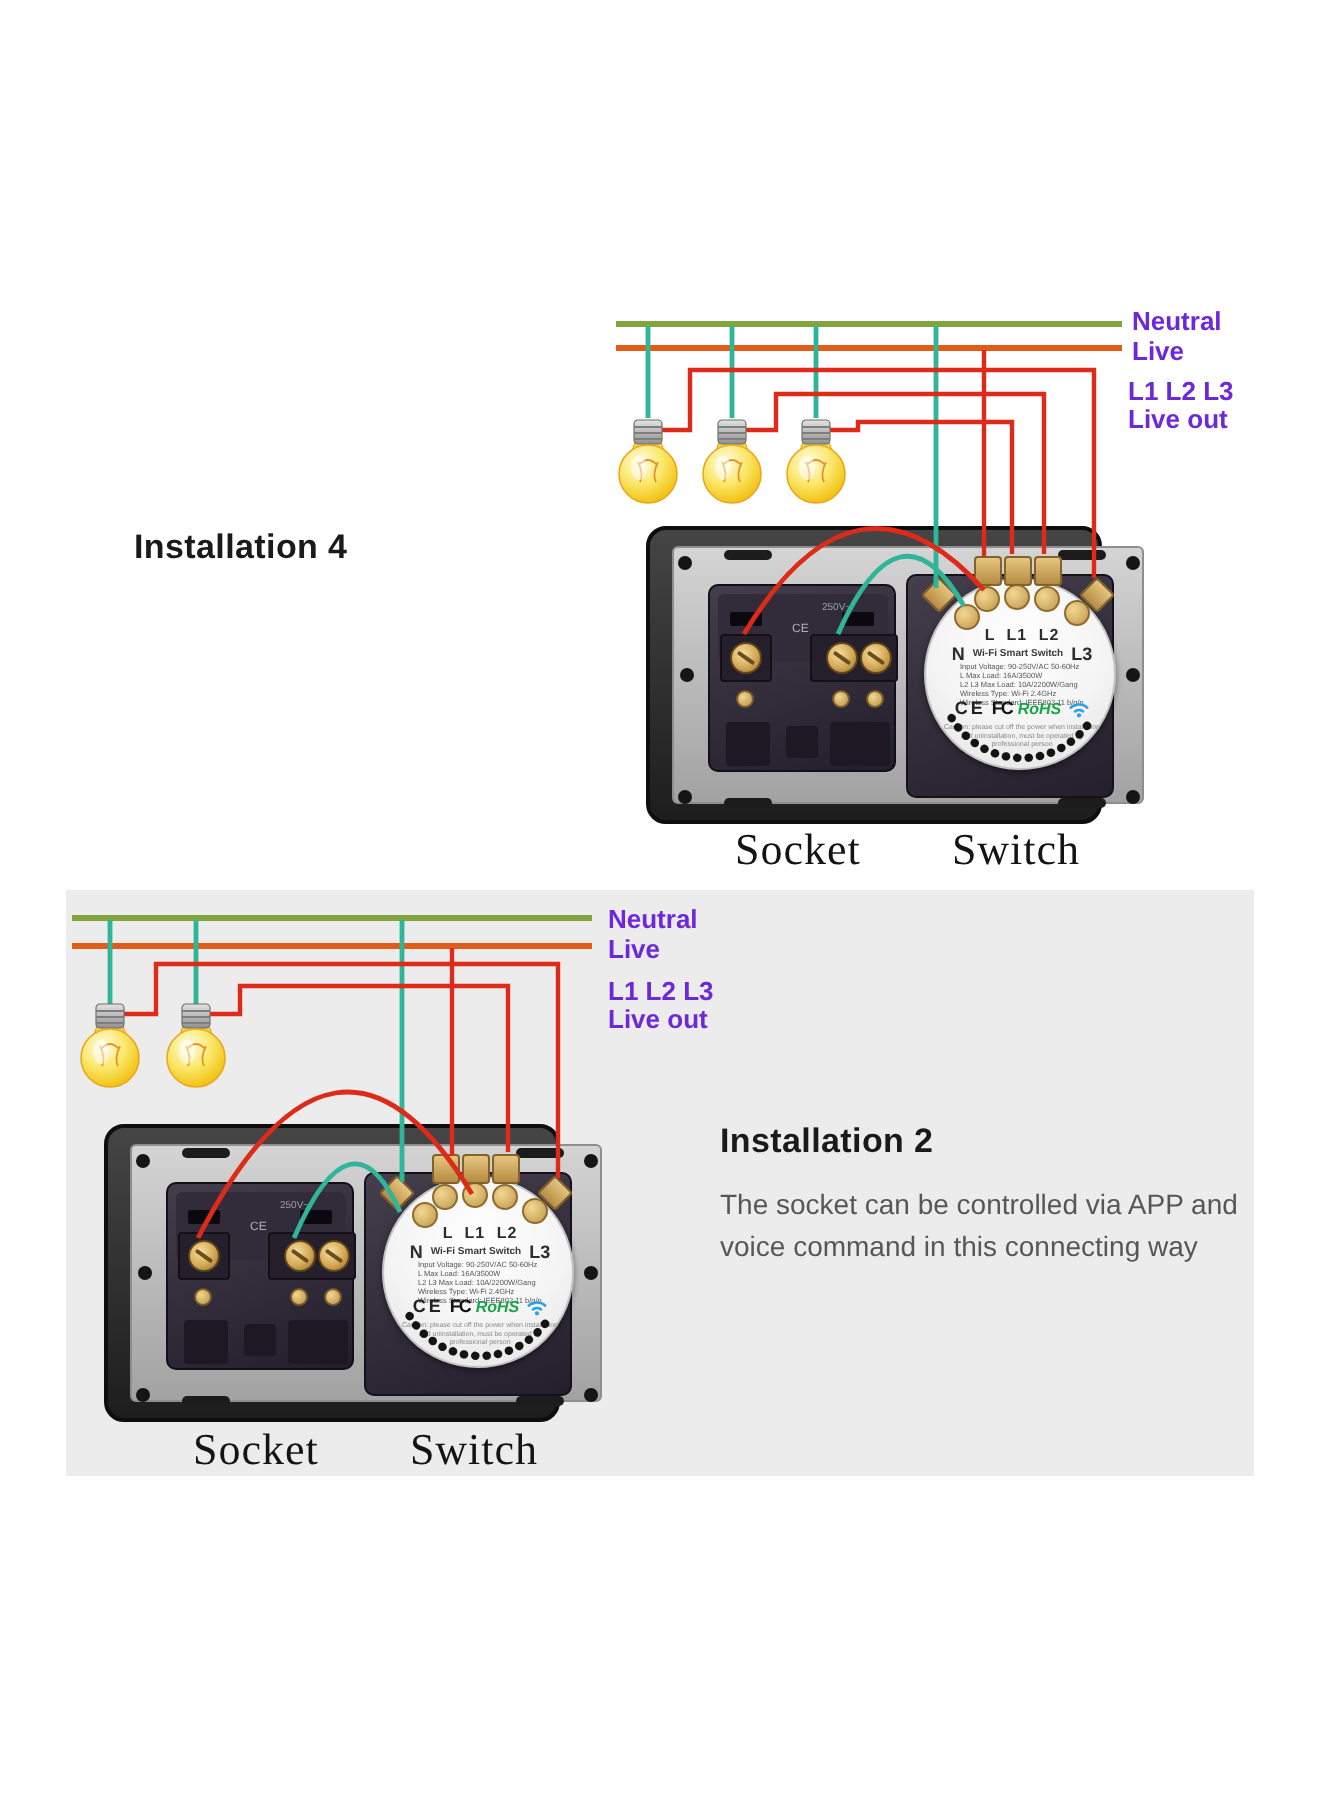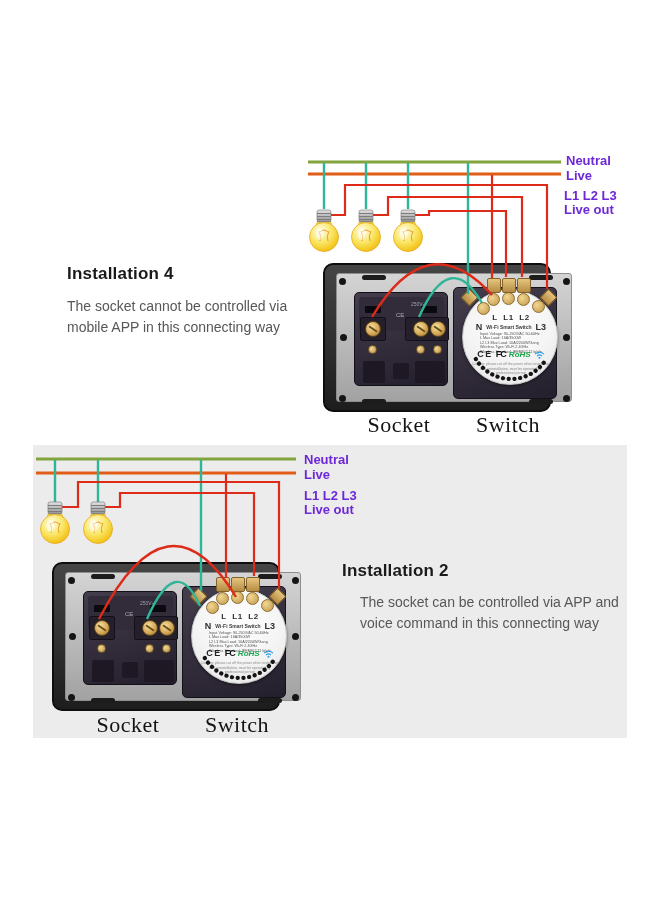--- a/index.html
+++ b/index.html
@@ -71,32 +71,28 @@
   #wires{position:absolute;left:0;top:0;z-index:6;pointer-events:none;}
 </style>
 </head>
 <body>
 
 <div id="stage">
 
   <div class="panel2"></div>
 
   <div class="heading" style="left:67px;top:264px;">Installation 4</div>
-  <div class="desc" style="left:67px;top:296px;">
-    <div>The socket cannot be controlled via</div>
-    <div>mobile APP in this connecting way</div>
-  </div>
   <div class="wire-label" style="left:566px;top:154px;">Neutral</div>
   <div class="wire-label" style="left:566px;top:169px;">Live</div>
   <div class="wire-label" style="left:564px;top:189px;">L1 L2 L3</div>
   <div class="wire-label" style="left:564px;top:203px;">Live out</div>
   <div class="caption" style="left:354px;top:412px;">Socket</div>
   <div class="caption" style="left:463px;top:412px;">Switch</div>
 
-  <div class="heading" style="left:342px;top:561px;">Installation 2</div>
+  <div class="heading" style="left:360px;top:561px;">Installation 2</div>
   <div class="desc" style="left:360px;top:592px;">
     <div>The socket can be controlled via APP and</div>
     <div>voice command in this connecting way</div>
   </div>
   <div class="wire-label" style="left:304px;top:453px;">Neutral</div>
   <div class="wire-label" style="left:304px;top:468px;">Live</div>
   <div class="wire-label" style="left:304px;top:489px;">L1 L2 L3</div>
   <div class="wire-label" style="left:304px;top:503px;">Live out</div>
   <div class="caption" style="left:83px;top:712px;">Socket</div>
   <div class="caption" style="left:192px;top:712px;">Switch</div>

